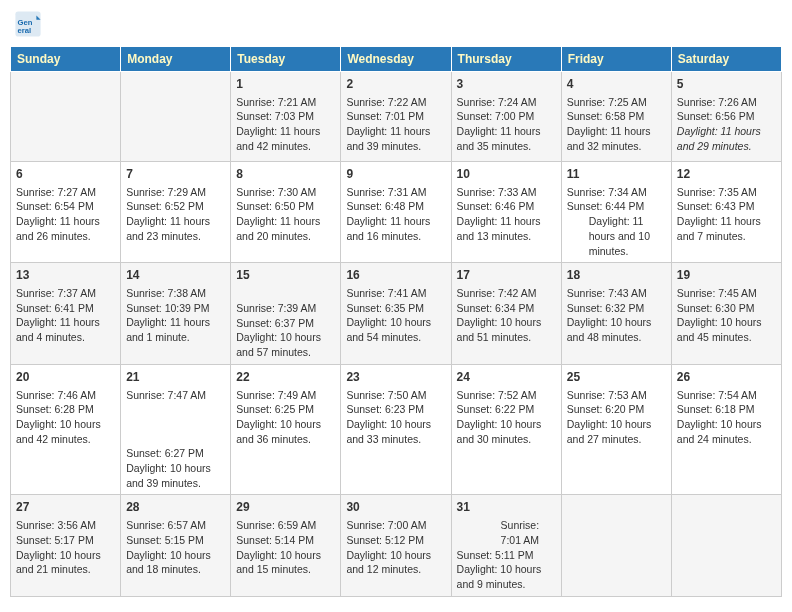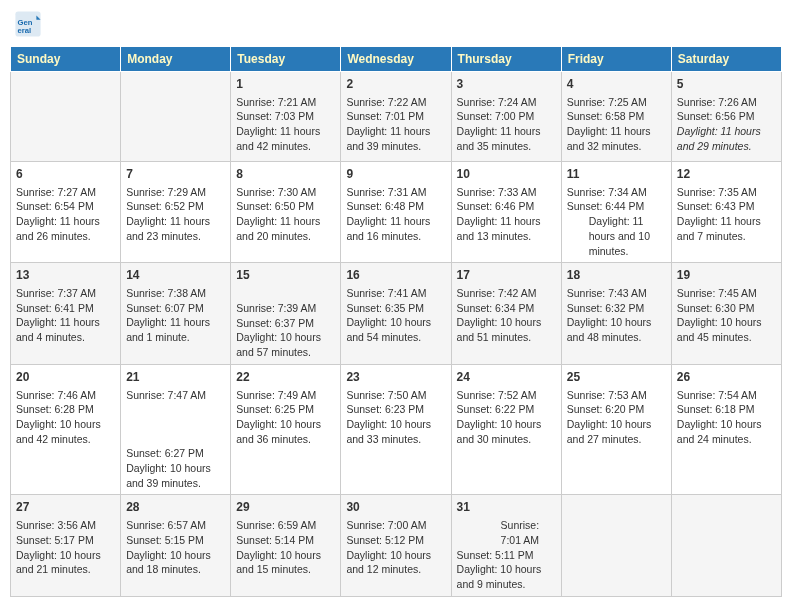--- a/index.html
+++ b/index.html
@@ -198,21 +198,21 @@
       <tr>
         <td>
           <span class="day-num">13</span>
           <span style="display: block;">Sunrise: 7:37 AM</span>
           <span style="display: block;">Sunset: 6:41 PM</span>
           <span style="display: block;">Daylight: 11 hours and 4 minutes.</span>
         </td>
         <td>
           <span class="day-num">14</span>
           <span style="display: block;">Sunrise: 7:38 AM</span>
-          <span style="display: block;">Sunset: 6:07 PM</span>
+          <span style="display: block;">Sunset: 10:39 PM</span>
           <span style="display: block;">Daylight: 11 hours and 1 minute.</span>
         </td>
         <td>
           <span class="day-num">15</span>
           <span style="display: block; margin-top: 17px;">Sunrise: 7:39 AM</span>
           <span style="display: block;">Sunset: 6:37 PM</span>
           <span style="display: block;">Daylight: 10 hours and 57 minutes.</span>
         </td>
         <td>
           <span class="day-num">16</span>

